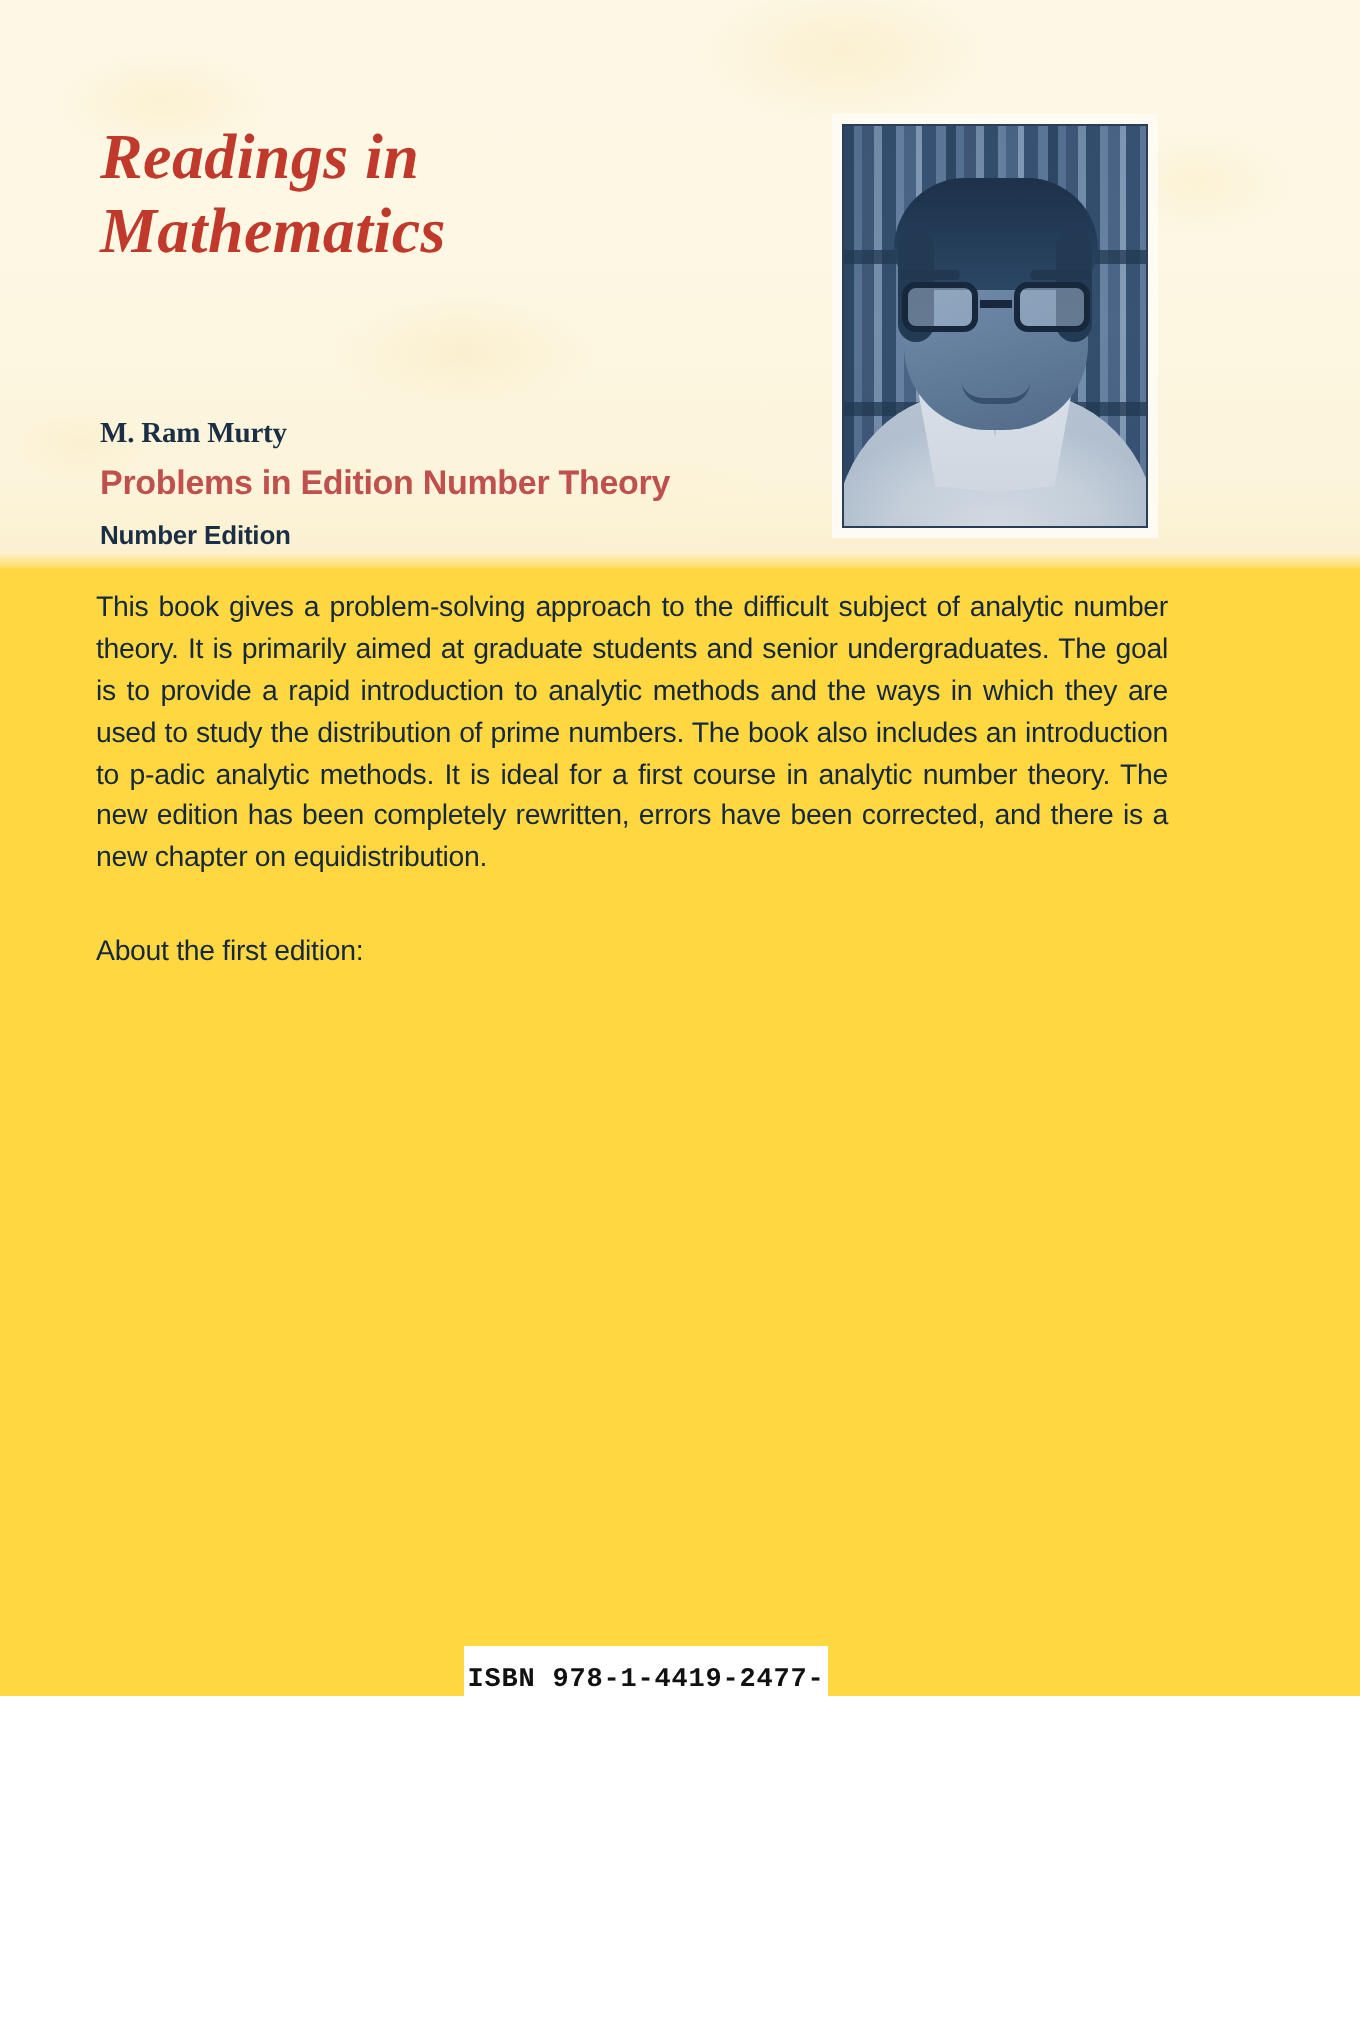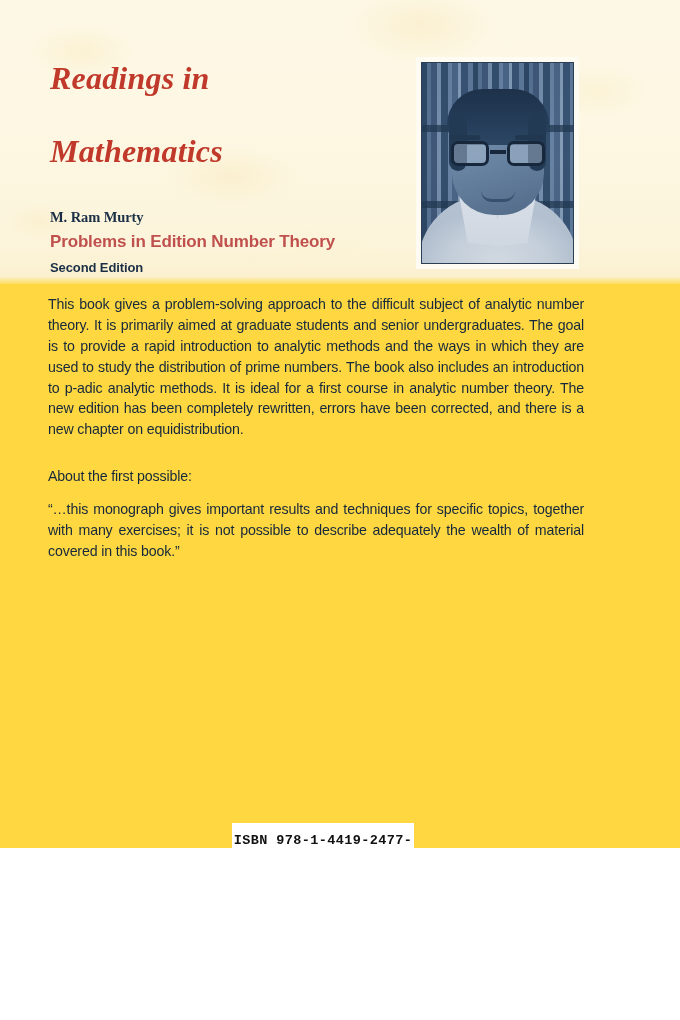--- a/index.html
+++ b/index.html
@@ -63,21 +63,21 @@
     top: 60px;
     width: 330px;
     font-family: "Liberation Serif", "DejaVu Serif", serif;
     font-style: italic;
     font-weight: bold;
     font-size: 32px;
     line-height: 1.16;
     color: #C0392B;
     letter-spacing: 0.2px;
   }
-  .series-title .l2 { display: block; margin-top: 36px; }
+  .series-title .l2 { display: block; }
 
   
   .photo-frame {
     position: absolute;
     left: 416px;
     top: 57px;
     width: 163px;
     height: 212px;
     background: #FDFBF2;
     padding: 5px;
@@ -408,26 +408,25 @@
           <div class="lens right"></div>
         </div>
         <div class="mouth"></div>
       </div>
       <div class="photo-tint"></div>
     </div>
   </div>
 
   <div class="author-name">M. Ram Murty</div>
   <div class="book-title">Problems in Edition Number Theory</div>
-  <div class="edition">Second Edition</div>
+  <div class="edition">Number Edition</div>
 
   <div class="blurb">This book gives a problem-solving approach to the difficult subject of analytic number theory. It is primarily aimed at graduate students and senior undergraduates. The goal is to provide a rapid introduction to analytic methods and the ways in which they are used to study the distribution of prime numbers. The book also includes an introduction to p-adic analytic methods. It is ideal for a first course in analytic number theory. The new edition has been completely rewritten, errors have been corrected, and there is a new chapter on equidistribution.</div>
 
-  <div class="about-label">About the first possible:</div>
-  <div class="quote">“…this monograph gives important results and techniques for specific topics, together with many exercises; it is not possible to describe adequately the wealth of material covered in this book.”</div>
+  <div class="about-label">About the first edition:</div>
 
   <div class="barcode-box">
     <div class="isbn-text">ISBN 978-1-4419-2477-3</div>
     <div class="bars" id="barcode-bars">
         <span class="tall" style="width: 1.46316px;"></span>
         <span class="tall" style="width: 1.46316px; background: transparent;"></span>
         <span class="tall" style="width: 1.46316px;"></span>
         <span style="width: 1.46316px; background: transparent;"></span>
         <span style="width: 4.38947px;"></span>
         <span style="width: 1.46316px; background: transparent;"></span>

